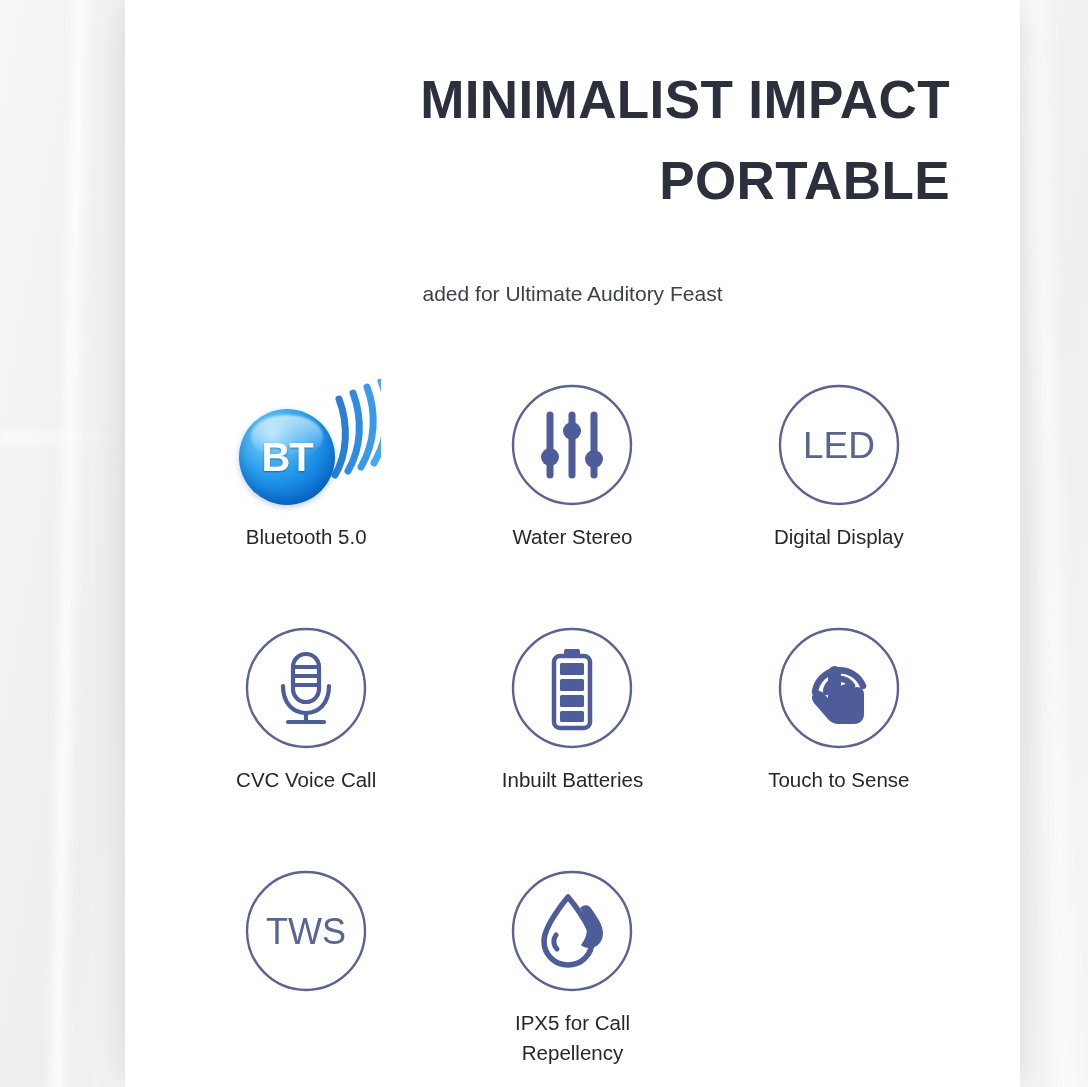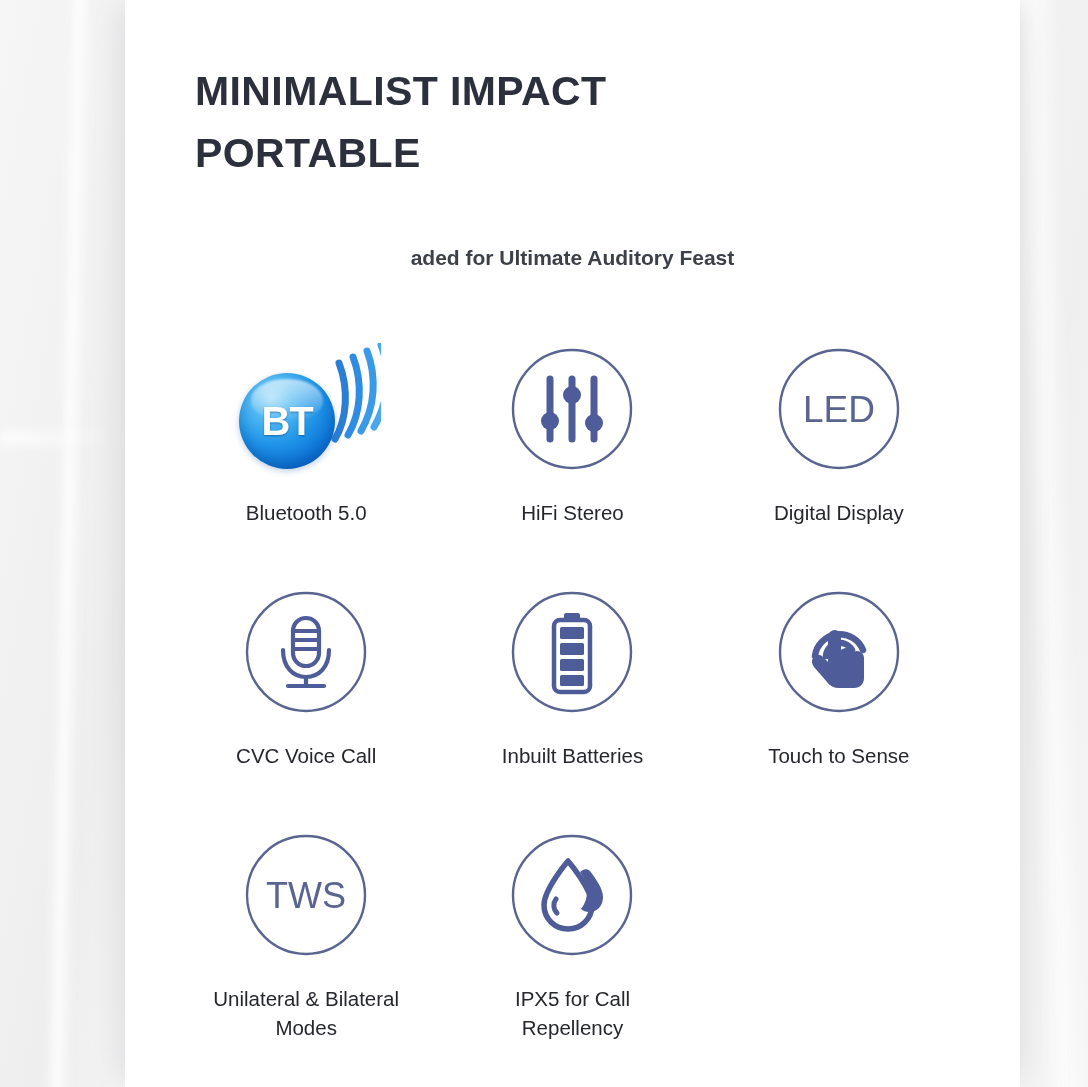--- a/index.html
+++ b/index.html
@@ -35,51 +35,51 @@
   .card{
     position:absolute;left:125px;top:0px;width:895px;height:1087px;
     background:#ffffff;
     box-shadow:-14px 0 26px -10px rgba(120,120,128,.18),
                 14px 0 26px -10px rgba(120,120,128,.14);
   }
 
   
   .headline{
     margin:0;padding:60px 70px 0 70px;
-    text-align:left;
-    font-size:41px;line-height:1.52;
+    text-align:right;
+    font-size:53px;line-height:1.52;
     font-weight:700;letter-spacing:.4px;
     color:#2b303c;
     white-space:pre-line;
   }
   .subtitle{
     margin:0;padding:58px 0 0 0;
     text-align:center;
     font-size:21px;line-height:1.4;
-    font-weight:700;color:#3c4049;
+    font-weight:400;color:#3c4049;
     
     text-indent:0;
   }
 
   
   .grid{
     margin:0;padding:62px 52px 0 52px;
     display:grid;grid-template-columns:repeat(3,1fr);
     row-gap:0;
     gap:8px;
   }
   .cell{
     display:flex;flex-direction:column;align-items:center;
     height:235px;
   }
   .icon-wrap{
     height:150px;display:flex;align-items:center;justify-content:center;
   }
   .lbl{
-    margin-top:14px;text-align:center;
+    margin-top:2px;text-align:center;
     font-size:20.5px;line-height:1.42;color:#25272c;
     font-weight:400;white-space:pre-line;
   }
 
   
   .ring{display:block;}
 
   
   .bt{position:relative;width:150px;height:132px;}
   .bt-sphere{
@@ -146,21 +146,21 @@
               <line x1="62" y1="32" x2="62" y2="92"></line>
               <line x1="84" y1="32" x2="84" y2="92"></line>
             </g>
             <g fill="#4e5d99">
               <circle cx="40" cy="74" r="9"></circle>
               <circle cx="62" cy="48" r="9"></circle>
               <circle cx="84" cy="76" r="9"></circle>
             </g>
           </svg>
         </div>
-        <div class="lbl">HiFi Stereo</div>
+        <div class="lbl">Water Stereo</div>
       </div>
 
       <div class="cell">
         <div class="icon-wrap">
           <svg class="ring" width="124" height="124" viewBox="0 0 124 124">
             <circle cx="62" cy="62" r="59" fill="none" stroke="#5a6490" stroke-width="2.4"></circle>
             <text x="62" y="62" text-anchor="middle" dominant-baseline="central" font-family="Liberation Sans, sans-serif" font-size="37" fill="#5a6490">LED</text>
           </svg>
         </div>
         <div class="lbl">Digital Display</div>
@@ -220,22 +220,20 @@
       </div>
 
 
       <div class="cell">
         <div class="icon-wrap">
           <svg class="ring" width="124" height="124" viewBox="0 0 124 124">
             <circle cx="62" cy="62" r="59" fill="none" stroke="#5a6490" stroke-width="2.4"></circle>
             <text x="62" y="62" text-anchor="middle" dominant-baseline="central" font-family="Liberation Sans, sans-serif" font-size="36" fill="#5a6490">TWS</text>
           </svg>
         </div>
-        <div class="lbl">Unilateral &amp; Bilateral
-Modes</div>
       </div>
 
       <div class="cell">
         <div class="icon-wrap">
           <svg class="ring" width="124" height="124" viewBox="0 0 124 124">
             <circle cx="62" cy="62" r="59" fill="none" stroke="#5a6490" stroke-width="2.4"></circle>
             <path d="M80 38 C86 46 93 56 93 64 C93 73 87 79 79 79 C76 79 73 78 71 76
                      C75 71 77 65 77 59 C77 52 74 45 70 39 C73 36 77 35 80 38 Z" fill="#4e5d99"></path>
             <path d="M58 28 C58 28 34 56 34 72 C34 86 45 96 58 96 C71 96 82 86 82 72
                      C82 56 58 28 58 28 Z" fill="none" stroke="#4e5d99" stroke-width="5.5" stroke-linejoin="round"></path>

